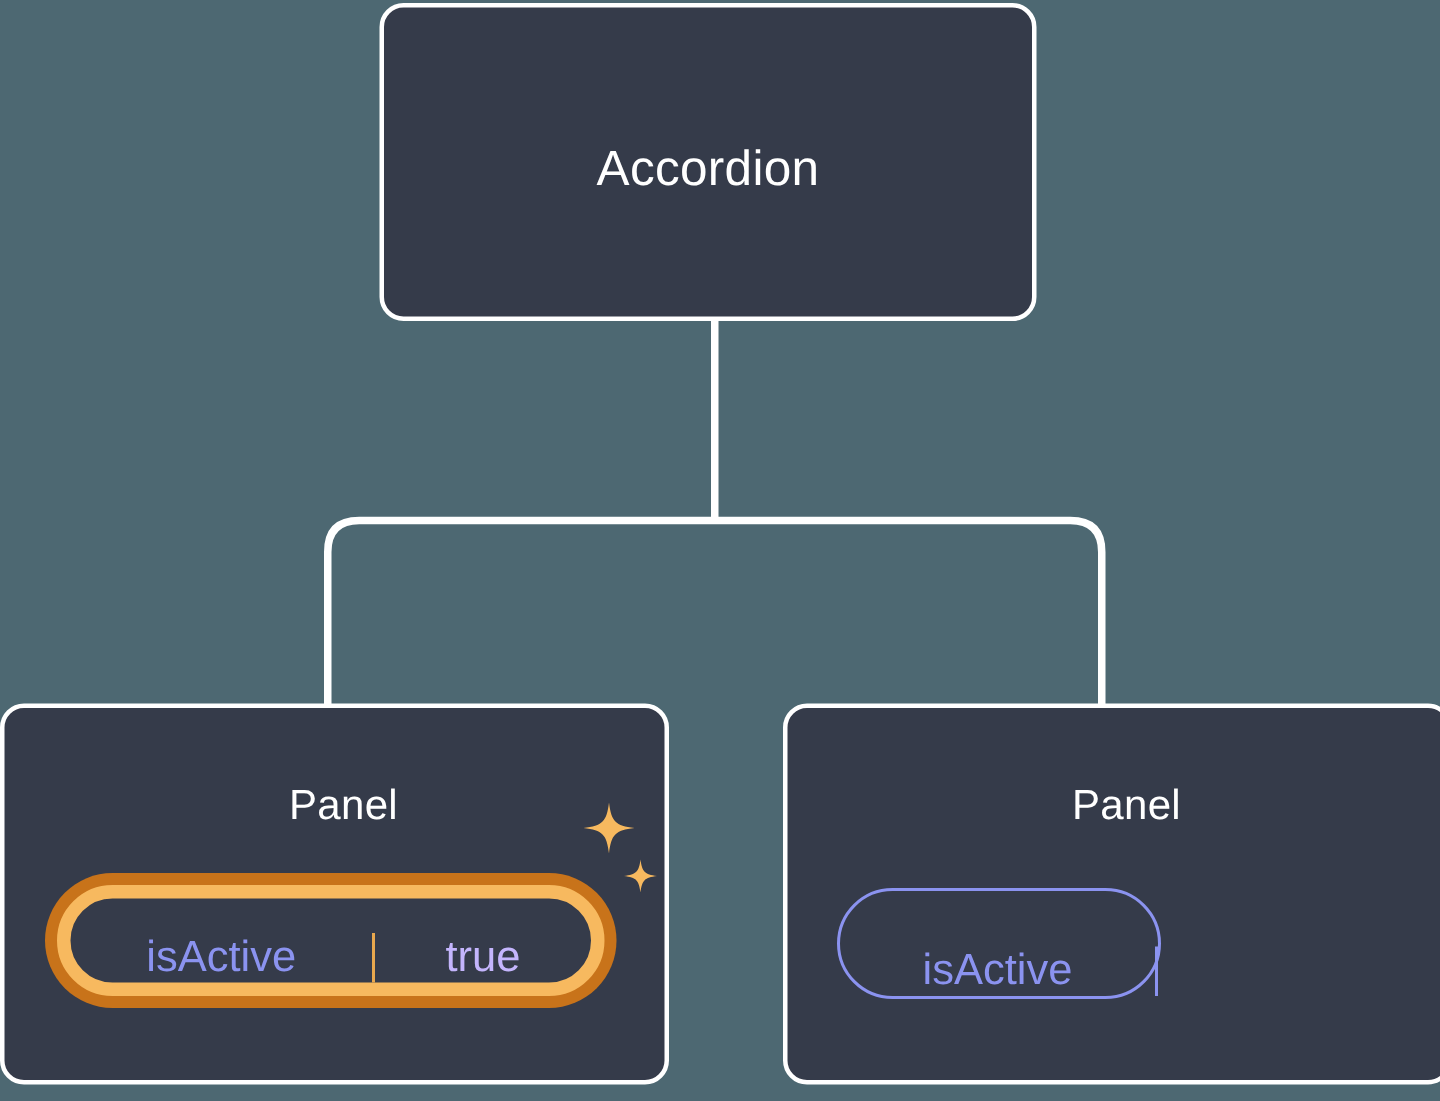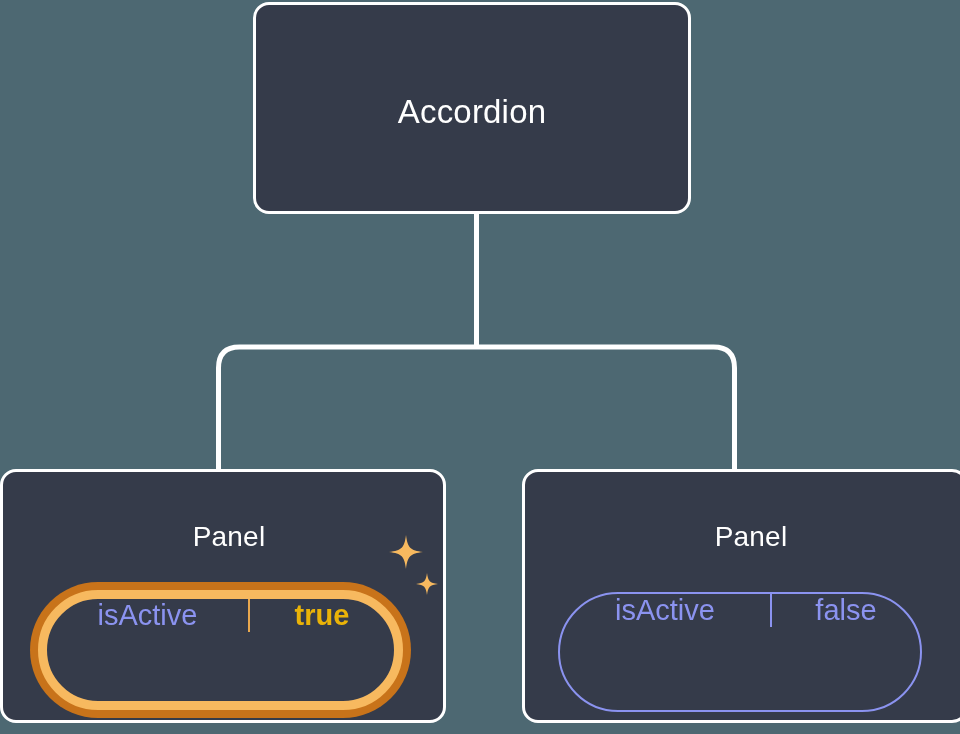--- a/index.html
+++ b/index.html
@@ -76,23 +76,23 @@
     top: 49px;
     font-size: 28px;
     padding-left: 12px;
   }
 
   
   .pill {
     position: absolute;
     box-sizing: border-box;
     display: flex;
-    align-items: flex-start;
+    align-items: flex-end;
     border-radius: 999px;
-    height: 120px;
+    height: 74px;
   }
 
   .pill-key, .pill-val {
     display: flex;
     align-items: center;
     justify-content: center;
     box-sizing: border-box;
     color: #8b93f0;
     font-size: 29px;
     white-space: nowrap;
@@ -120,22 +120,22 @@
     box-shadow: 0 0 0 8px #c8731a;
     background: #353b4a;
   }
   .pill-hl .pill-key {
     width: 203px;
     border-right: 2px solid #e9a84e;
     color: #8b93f0;
   }
   .pill-hl .pill-val {
     width: 144px;
-    font-weight: 700;
-    color: #eab308;
+    font-weight: 400;
+    color: #c4b5fd;
   }
 
   .pill.left-pill  { left: 38px;  top: 590px; }
   .pill.right-pill { left: 558px; top: 592px; }
 
   
   .sparkles {
     position: absolute;
     left: 385px;
     top: 533px;
@@ -173,16 +173,15 @@
     <path d="M21 2 C22.6 14.8 25.2 17.4 38 19 C25.2 20.6 22.6 23.2 21 36 C19.4 23.2 16.8 20.6 4 19 C16.8 17.4 19.4 14.8 21 2 Z" fill="#f7b95f"></path>
     <path d="M42 40 C43.1 48.3 44.7 49.9 53 51 C44.7 52.1 43.1 53.7 42 62 C40.9 53.7 39.3 52.1 31 51 C39.3 49.9 40.9 48.3 42 40 Z" fill="#f7b95f"></path>
   </svg>
 
   <div class="node node-leaf right">
     <div class="node-title">Panel</div>
   </div>
 
   <div class="pill pill-normal right-pill">
     <div class="pill-key">isActive</div>
-    <div class="pill-val">false</div>
   </div>
 
 </div>
 
 </body></html>

